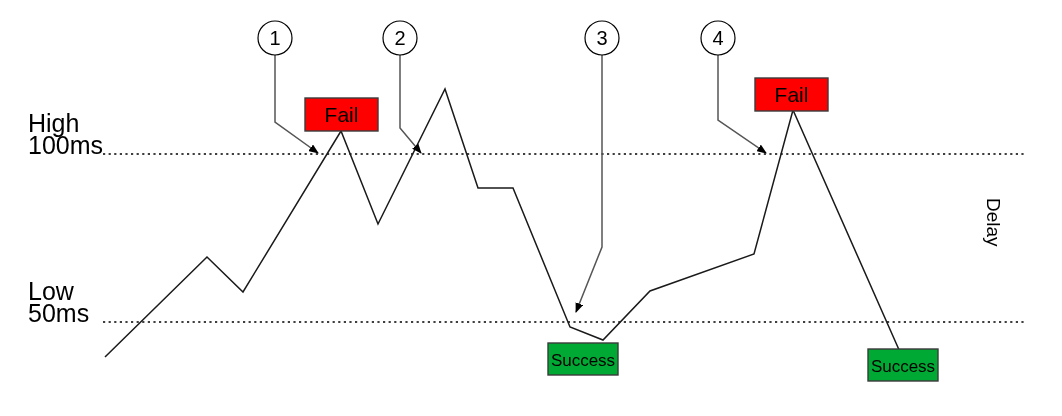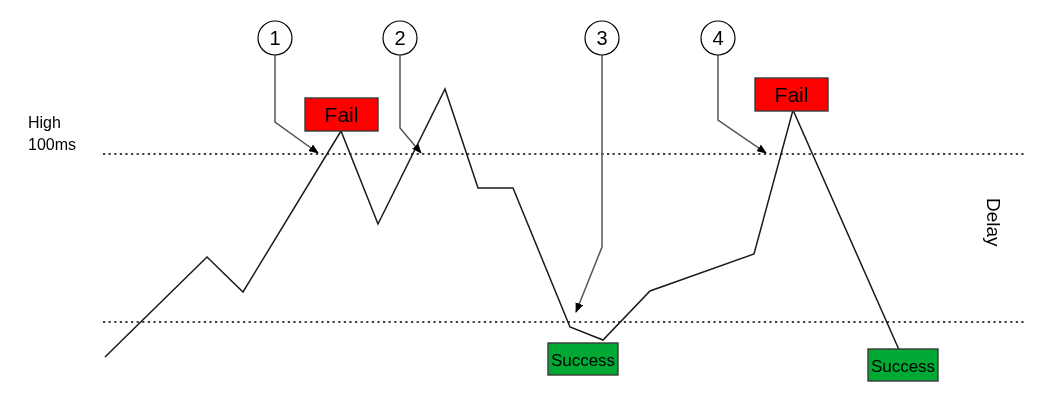--- a/index.html
+++ b/index.html
@@ -1,20 +1,20 @@
 <!DOCTYPE html>
 <html><head>
 <meta charset="utf-8">
 <style>
   html,body{margin:0;padding:0;background:#ffffff;}
   body{width:1062px;height:416px;overflow:hidden;
        font-family:"Liberation Sans",sans-serif;color:#000;}
   #stage{position:relative;width:1062px;height:416px;}
   svg{position:absolute;left:0;top:0;}
-  .axlabel{position:absolute;font-size:16px;line-height:22px;color:#000;white-space:pre;}
+  .axlabel{position:absolute;font-size:25px;line-height:22px;color:#000;white-space:pre;}
   .vlabel{position:absolute;font-size:19px;color:#000;
           transform-origin:left top;transform:rotate(90deg);white-space:nowrap;}
   text{font-family:"Liberation Sans",sans-serif;}
 </style>
 </head>
 <body>
 
 <div id="stage">
 
   <svg id="gfx" width="1062" height="416">
@@ -77,16 +77,18 @@
         </g>
         <g>
           <circle cx="718" cy="38" r="17" fill="#ffffff" stroke="#000000" stroke-width="1.2"></circle>
           <text x="718" y="45" text-anchor="middle" font-size="20" fill="#000000">4</text>
         </g>
       </g>
   </svg>
 
   <div class="axlabel" id="high-label" style="left:28px;top:112px;">High
 100ms</div>
+  <div class="axlabel" id="low-label" style="left:28px;top:280px;">Low
+50ms</div>
 
   <div class="vlabel" id="delay-label" style="left:1004px;top:198px;">Delay</div>
 
 </div>
 
 </body></html>

